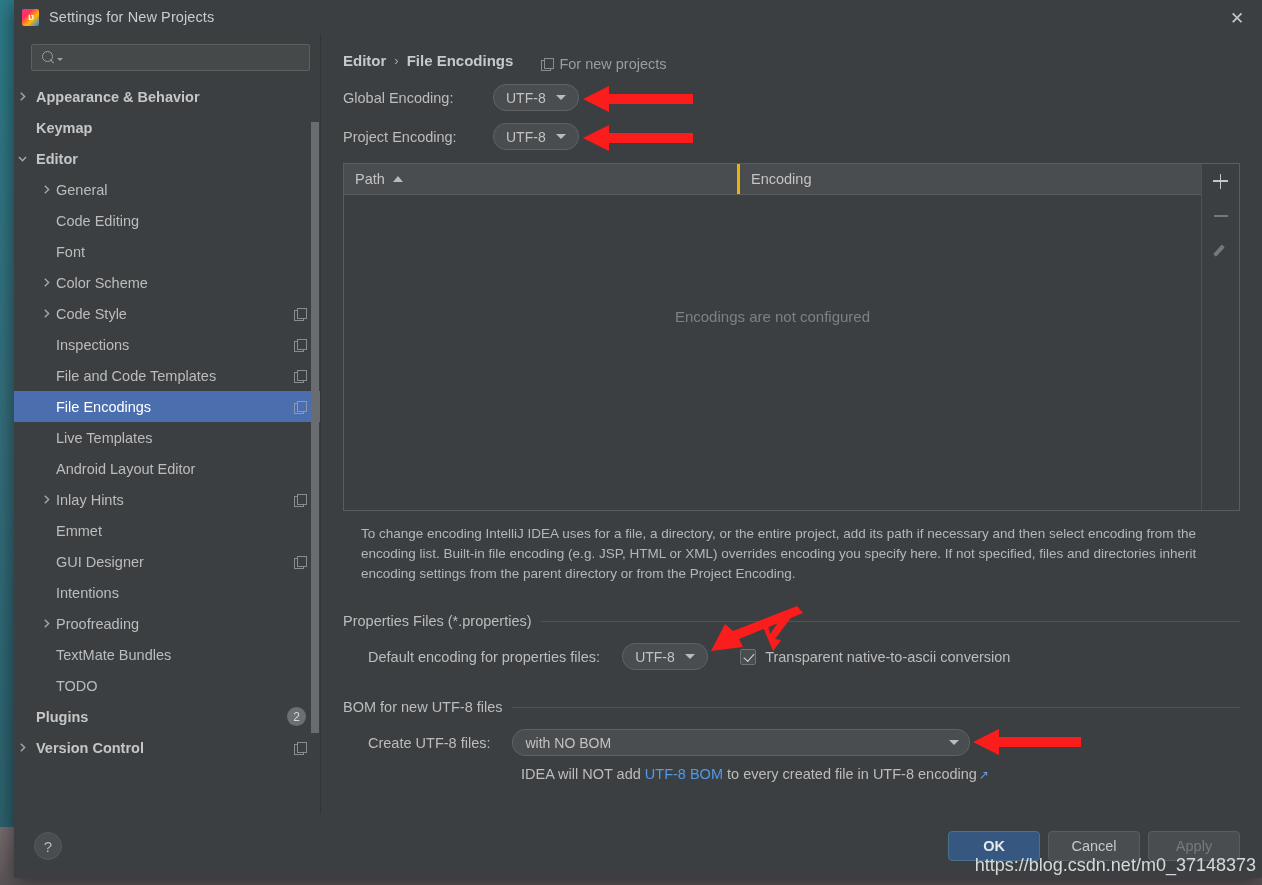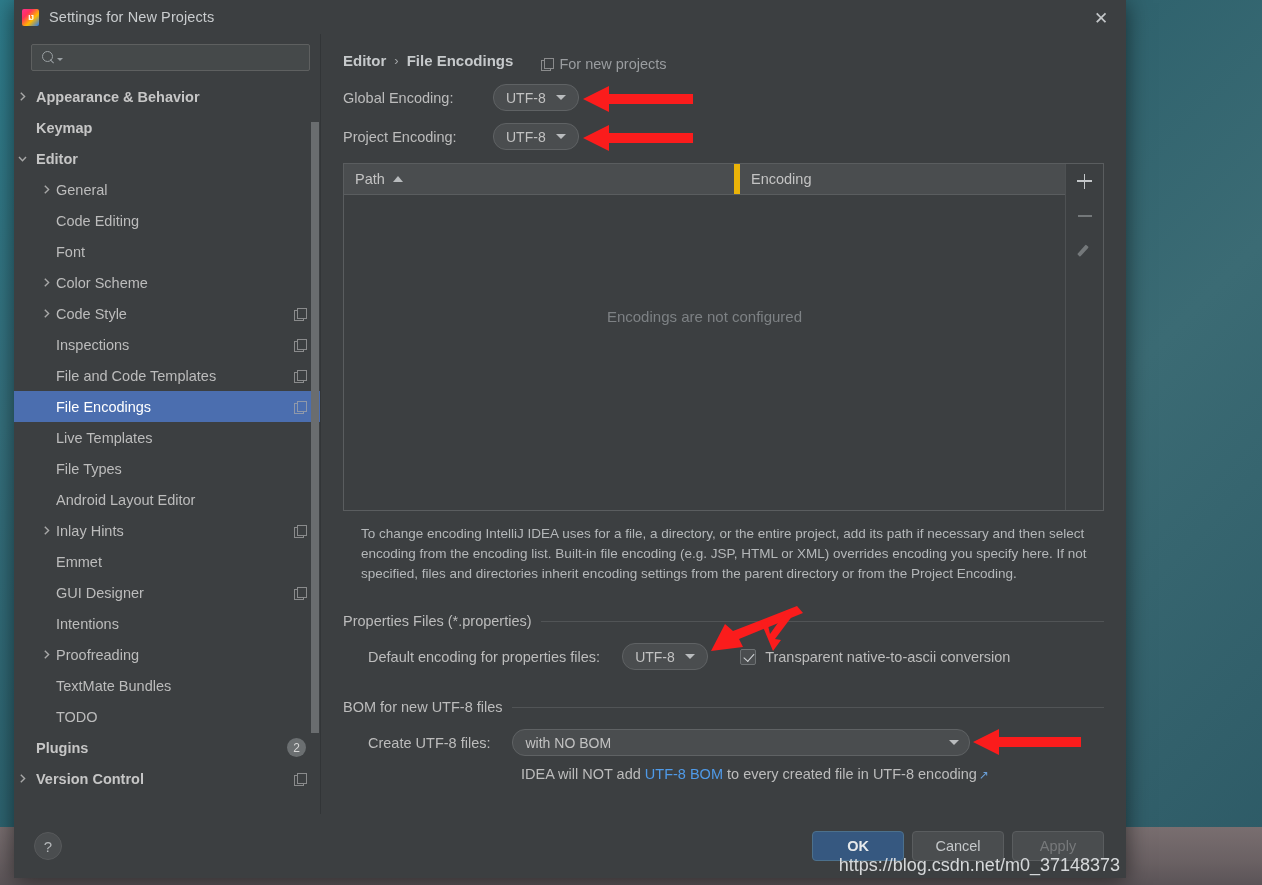--- a/index.html
+++ b/index.html
@@ -22,21 +22,21 @@
   #desktop::after {
     content: "";
     position: absolute; left: 0; right: 0; bottom: 0; height: 58px;
     background: linear-gradient(180deg, #7d6f70 0%, #6d6163 60%, #5d5356 100%);
     opacity: .95;
   }
 
   
   #dialog {
     position: absolute;
-    left: 14px; top: 0; width: 1112px; height: 878px;
+    left: 14px; top: 0; width: 1248px; height: 878px;
     background: #22c55e;
     color: #bbbbbb;
     display: flex; flex-direction: column;
     box-shadow: 0 3px 22px rgba(0,0,0,.55);
   }
 
   
   .titlebar {
     height: 34px; flex: 0 0 34px;
     background: #3c3f41;
@@ -215,21 +215,21 @@
   .thead {
     height: 31px; flex: 0 0 31px;
     background: #4a4d4f;
     display: flex; align-items: stretch;
     border-bottom: 1px solid #5a5d5f;
   }
   .th {
     display: flex; align-items: center; padding: 0 11px;
     font-size: 14.5px; color: #c3c3c3; gap: 8px;
   }
-  .th.path { width: 396px; flex: 0 0 396px; border-right: 6px solid #eab308; }
+  .th.path { width: 396px; flex: 0 0 396px; border-right: 3px solid #eab308; }
   .sort-asc {
     width:0;height:0;border-left:5px solid transparent;border-right:5px solid transparent;
     border-bottom:6px solid #b8bbbd;
   }
   .tbody {
     flex: 1 1 auto; background: #3c3f41;
     display: flex; align-items: flex-start; justify-content: center;
     padding-top: 113px;
   }
   .empty-msg { font-size: 15px; color: #7d8184; }
@@ -431,24 +431,20 @@
             <span class="copy-ic"></span>
           </div>
           <div class="tree-row ind1 selected">
             <span class="arrow"></span>
             <span class="lbl">File Encodings</span>
             <span class="copy-ic"></span>
           </div>
           <div class="tree-row ind1">
             <span class="arrow"></span>
             <span class="lbl">Live Templates</span>
-          </div>
-          <div class="tree-row ind1">
-            <span class="arrow"></span>
-            <span class="lbl">File Types</span>
           </div>
           <div class="tree-row ind1">
             <span class="arrow"></span>
             <span class="lbl">Android Layout Editor</span>
           </div>
           <div class="tree-row ind1">
             <span class="arrow">
               <svg width="11" height="11" viewBox="0 0 11 11">
                 <path d="M3.8 1.8 L7.6 5.5 L3.8 9.2" fill="none" stroke="#a8a8a8" stroke-width="1.4"></path>
               </svg>

